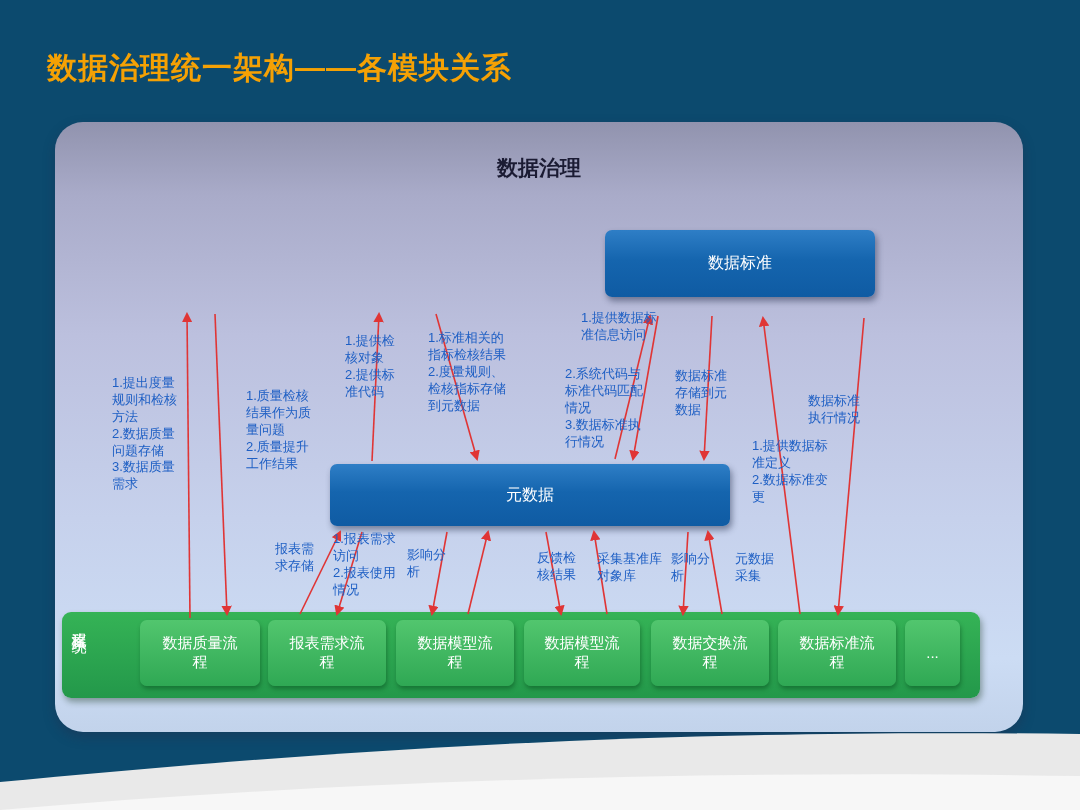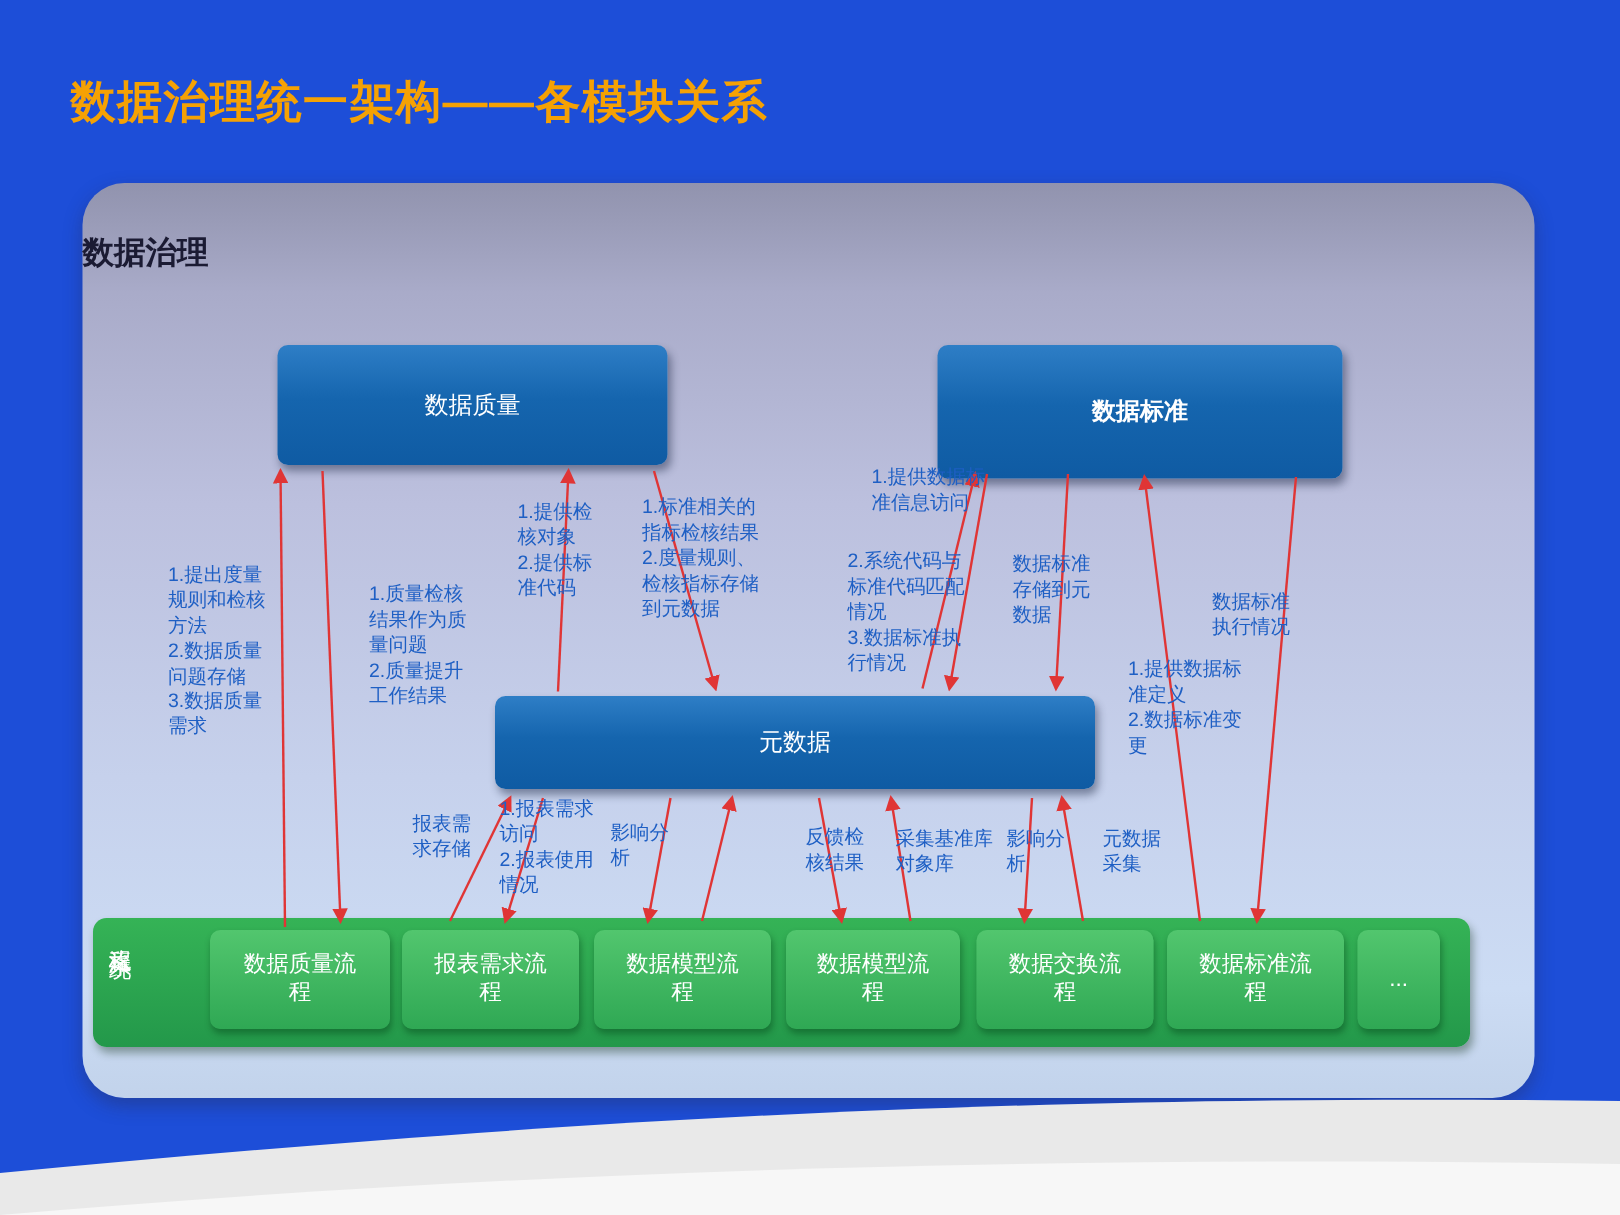--- a/index.html
+++ b/index.html
@@ -1,33 +1,33 @@
 <!DOCTYPE html>
 <html><head>
 <meta charset="utf-8">
 <style>
   html,body{margin:0;padding:0;background:#ffffff;}
   body{font-family:"Liberation Sans","DejaVu Sans",sans-serif;}
-  .page{position:relative;width:1080px;height:810px;background:#1d4ed8;overflow:hidden;}
+  .page{position:relative;width:1080px;height:810px;background:#0c4a6e;overflow:hidden;}
 
   .slide-title{position:absolute;left:47px;top:48px;margin:0;font-size:30px;font-weight:bold;
     color:#F5A104;letter-spacing:1px;}
 
   .container{position:absolute;left:55px;top:122px;width:968px;height:610px;border-radius:28px;
     background:linear-gradient(180deg,#9193ae 0%,#a9abc9 12%,#bcc0de 35%,#c6d1ec 65%,#ccdcf4 88%,#c2d3eb 100%);
     box-shadow:0 5px 12px rgba(40,40,70,.35);}
 
-  .container-title{position:absolute;left:0;top:32px;width:100%;
+  .container-title{position:absolute;left:0;top:32px;width:100%;text-align:center;
     font-size:21px;font-weight:600;color:#1b1b33;}
 
   .module-box{position:absolute;display:flex;align-items:center;justify-content:center;
     background:linear-gradient(180deg,#2e7ec6 0%,#1565ae 45%,#0f5ba3 100%);
     color:#ffffff;font-size:16px;border-radius:7px;box-shadow:2px 4px 6px rgba(20,30,60,.45);z-index:2;}
   .box-quality{left:130px;top:108px;width:260px;height:80px;}
-  .box-standard{left:570px;top:108px;width:270px;height:89px;font-weight:bold;}
+  .box-standard{left:550px;top:108px;width:270px;height:67px;}
   .box-metadata{left:275px;top:342px;width:400px;height:62px;}
 
   .process-bar{position:absolute;left:7px;top:490px;width:918px;height:86px;border-radius:9px;
     background:linear-gradient(180deg,#35b356,#23984a);box-shadow:2px 4px 6px rgba(20,50,25,.4);z-index:1;}
   .process-system-label{position:absolute;left:14px;top:498px;height:66px;display:flex;align-items:center;
     color:#ffffff;font-size:15px;writing-mode:vertical-rl;text-orientation:upright;letter-spacing:2px;z-index:2;}
   .process-box{position:absolute;top:498px;height:66px;display:flex;align-items:center;justify-content:center;
     background:linear-gradient(180deg,#52c66e,#2fa854);color:#ffffff;font-size:15px;line-height:1.25;
     text-align:center;border-radius:7px;padding:0 16px;box-sizing:border-box;
     box-shadow:1px 3px 4px rgba(0,60,20,.4);z-index:2;}
@@ -50,21 +50,20 @@
 <body>
 
 <div class="page">
 
   <h1 class="slide-title">数据治理统一架构——各模块关系</h1>
 
   <div class="container">
 
     <div class="container-title">数据治理</div>
 
-    <div class="module-box box-quality">数据质量</div>
     <div class="module-box box-standard">数据标准</div>
     <div class="module-box box-metadata">元数据</div>
 
     <div class="process-bar"></div>
     <div class="process-system-label">流程系统</div>
     <div class="process-box pb-0">数据质量流程</div>
     <div class="process-box pb-1">报表需求流程</div>
     <div class="process-box pb-2">数据模型流程</div>
     <div class="process-box pb-3">数据模型流程</div>
     <div class="process-box pb-4">数据交换流程</div>

